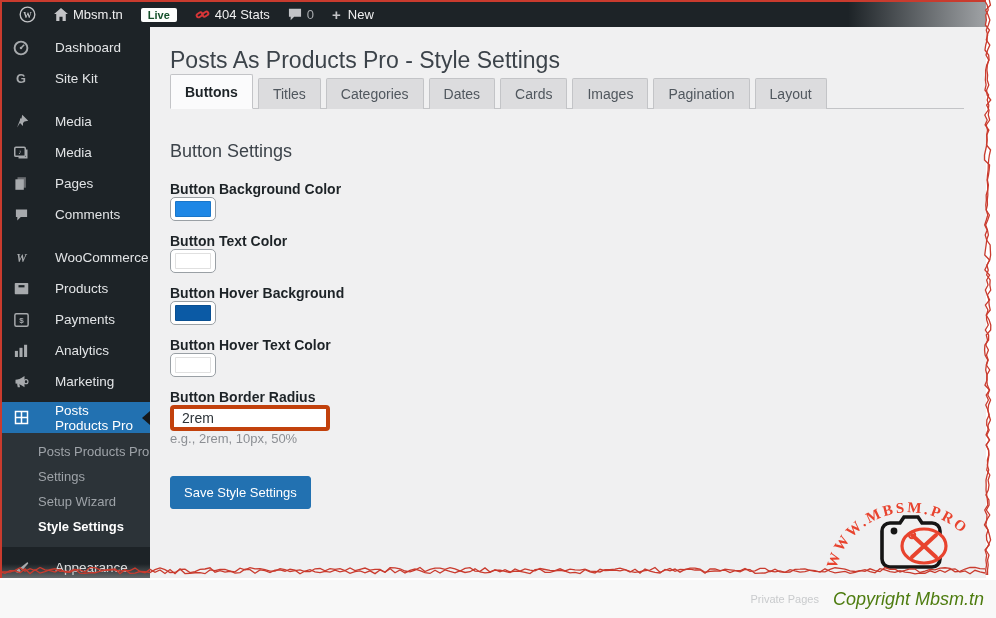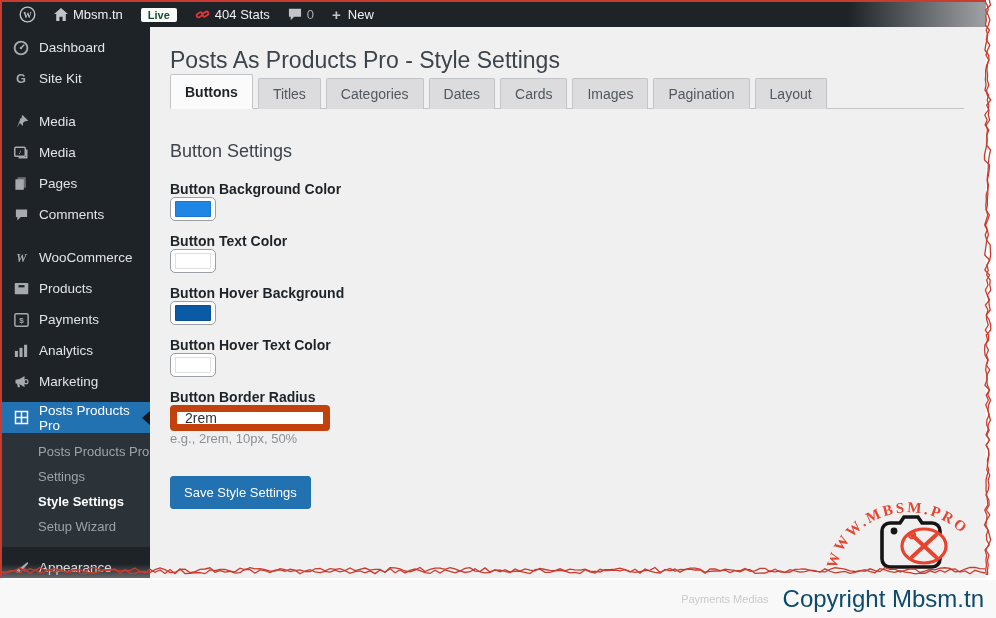--- a/index.html
+++ b/index.html
@@ -19,21 +19,21 @@
   .ab-item { display:flex; align-items:center; gap:5px; padding:0 9px; height:100%; cursor:pointer; }
   .ab-icon { display:inline-flex; align-items:center; }
   .live-badge { background:#fdfefd; color:#14502a; font-size:11px; font-weight:700; padding:1px 7px; border-radius:2px; }
   .ab-count { color:#a7aaad; }
   .ab-plus { font-size:15px; font-weight:700; color:#c3c4c7; margin-right:2px; }
 
   
   .sidebar { position:absolute; left:0; top:25px; bottom:0; width:148px; background:#1d2327; z-index:20; color:#f0f0f1; }
   .sidebar::after { content:""; position:absolute; left:0; right:0; bottom:0; height:14px;
     background:linear-gradient(to bottom, rgba(29,35,39,0), rgba(160,160,160,.55)); }
-  .menu-item { display:flex; align-items:center; gap:9px; height:31px; padding:0 10px; font-size:13.5px; color:#e2e4e6; cursor:pointer; position:relative; }
+  .menu-item { display:flex; align-items:center; gap:25px; height:31px; padding:0 10px; font-size:13.5px; color:#e2e4e6; cursor:pointer; position:relative; }
   .menu-item .mi { color:#a7aaad; width:18px; display:inline-flex; justify-content:center; flex:0 0 18px; }
   .menu-gap { height:12px; }
   .menu-gap-sm { height:5px; }
   .menu-item.active { background:#2271b1; color:#fff; font-weight:400; }
   .menu-item.active .mi { color:#fff; }
   .menu-item.active::after { content:""; position:absolute; right:0; top:50%; transform:translateY(-50%);
     border-top:7px solid transparent; border-bottom:7px solid transparent; border-right:8px solid #16191c; }
   .submenu { background:#2c3338; padding:6px 0 8px; }
   .submenu-item { padding:5px 0 5px 36px; font-size:13px; color:#9ea3a8; cursor:pointer; }
   .submenu-item.current { color:#fff; font-weight:700; }
@@ -42,31 +42,31 @@
   .content { position:absolute; left:148px; top:25px; right:0; bottom:0; background:#f0f0f1; padding:20px 22px 0 20px; z-index:10; }
   .page-title { font-size:23px; font-weight:400; color:#3c434a; }
   .tabs { display:flex; align-items:flex-end; border-bottom:1px solid #c3c4c7; }
   .tab { background:#dcdcde; border:1px solid #c3c4c7; border-bottom:none; color:#50575e; font-size:14px; padding:7px 14px; margin:4px 5px -1px 0; cursor:pointer; border-radius:2px 2px 0 0; }
   .tab.active { background:#fbfbfc; color:#1d2327; font-weight:700; margin-top:0; padding:9px 14px 8px; border-bottom:1px solid #fbfbfc; }
   .section-title { font-size:18px; font-weight:400; color:#3c434a; margin:32px 0 14px; }
   .form-row { display:flex; align-items:flex-start; min-height:52px;flex-direction:column; }
   .form-label { width:198px; font-size:14px; font-weight:700; color:#1d2327; padding-top:5px; }
   .swatch { width:46px; height:24px; background:#fff; border:1px solid #9aa0a5; border-radius:5px; padding:3px 4px; cursor:pointer; }
   .swatch-inner { width:100%; height:100%; border-radius:1px; border:1px solid rgba(0,0,0,.12); }
-  .text-input { width:160px; height:26px; border:7px solid #c2410c; border-radius:4px; background:#fff; font-size:14px; color:#2c3338; padding:0 8px; font-family:"Liberation Sans", sans-serif; }
+  .text-input { width:160px; height:26px; border:4px solid #c2410c; border-radius:4px; background:#fff; font-size:14px; color:#2c3338; padding:0 8px; font-family:"Liberation Sans", sans-serif; }
   .hint { font-size:13px; color:#8c8f94; margin-top:0; }
   .save-btn { margin-top:30px; background:#2271b1; border:1px solid #2271b1; color:#fff; font-size:13px; padding:8px 13px; border-radius:3px; cursor:pointer; font-family:"Liberation Sans", sans-serif; }
 
   
   .watermark { position:absolute; left:822px; top:493px; width:168px; height:82px; z-index:50; pointer-events:none; }
 
   
   .footerbar { position:absolute; left:0; top:580px; width:996px; height:38px; background:#f8f8f8; display:flex; align-items:center; justify-content:flex-end; padding-right:12px; gap:14px; }
   .private-medias { font-size:11px; color:#c9cbcd; }
-  .copyright { font-size:24px; color:#0c4a6e; }
+  .copyright { font-size:18px; color:#4d7c0f;font-style:italic; }
 </style>
 </head>
 <body>
 
 <div class="stage">
   <div class="frame">
 
     <div class="adminbar">
       <span class="ab-item">
         <span class="ab-icon">
@@ -223,22 +223,22 @@
                 <rect x="2" y="2" width="16" height="16"></rect>
                 <path d="M10 2 V18 M2 10 H18"></path>
               </g>
             </svg>
         </span>
         <span>Posts Products Pro</span>
       </div>
       <div class="submenu">
         <div class="submenu-item">Posts Products Pro</div>
         <div class="submenu-item">Settings</div>
+        <div class="submenu-item">Setup Wizard</div>
         <div class="submenu-item current">Style Settings</div>
-        <div class="submenu-item">Setup Wizard</div>
       </div>
       <div class="menu-gap-sm"></div>
       <div class="menu-item">
         <span class="mi">
           <svg width="15" height="14" viewBox="0 0 20 18">
               <path d="M18 1 L8 9 L11 12 L19 3 Z" fill="currentColor"></path>
               <path d="M7 10 C4 10 4 13 2 14 C4 16 8 16 9 13 Z" fill="currentColor"></path>
             </svg>
         </span>
         <span>Appearance</span>
@@ -319,16 +319,16 @@
   <svg id="zig-right" class="zig" viewBox="0 0 16 578">
       <polyline points="4.401709279046258,0 7.127852930467507,5 8.224202367395257,10 5.769188812081325,15 6.356364650817758,20 5.420686294054932,25 9.47454418124377,30 7.06405416404086,35 7.158335034716099,40 5.736928473476753,45 4.956853723785306,50 8.640535659641277,55 9.082831590940632,60 6.75054893919758,65 5.676021093724305,70 5.686522224399504,75 5.379025482469716,80 6.0812838685146,85 4.937978124869046,90 8.598344674053763,95 7.178936821585026,100 8.791160379532334,105 8.232498799931491,110 4.80733044855638,115 7.20284888707234,120 5.081245024819507,125 8.885132141450947,130 6.815901366069867,135 6.85425953625434,140 6.740025826701906,145 5.614069378941352,150 4.464051867306257,155 4.51973381625476,160 9.566249793752213,165 9.160283593442424,170 8.486354986804702,175 7.368263226639602,180 8.400050131790364,185 7.642565000635835,190 6.189965686476773,195 6.353292615131146,200 5.7889825091645974,205 6.229031529384214,210 7.732914360488259,215 6.291656726175759,220 4.674596835986989,225 7.149022433324262,230 5.220036880867573,235 6.759856741297924,240 6.112250994198141,245 5.402459488158328,250 4.736617477022399,255 9.52993631545917,260 7.239653922263372,265 4.863471480488531,270 9.56517257074135,275 6.6553964498710805,280 8.048132983245019,285 5.371049399008532,290 7.2272491363935405,295 9.576235366229078,300 5.387800212105643,305 7.958164859543631,310 6.476794349810478,315 6.682637264711148,320 8.284508000260455,325 5.325960377476159,330 8.616064241815389,335 8.591712191231414,340 4.906798026387952,345 4.5544295022983246,350 5.096645127933773,355 7.714665182919552,360 6.377729328897656,365 5.696830782898157,370 7.034968169329208,375 7.110021915989938,380 4.938342042890536,385 9.514714861248953,390 6.212673011148662,395 8.395298375559644,400 5.7797980309369965,405 7.86550595809962,410 9.158637780304364,415 6.825173575442831,420 6.692282467657831,425 9.19143392517764,430 6.829980460568322,435 9.481600771789253,440 6.0641714619771445,445 8.529761449866816,450 8.900687911594607,455 8.261730170558081,460 7.298976569668845,465 8.699206424271319,470 7.162372728047135,475 5.998440288192798,480 6.1859236563490345,485 6.0188922582282185,490 6.722184041665021,495 7.3471882640138215,500 7.793153280295969,505 4.727181934345133,510 6.946770538644293,515 6.772442994626445,520 4.44941068666494,525 8.045410777649568,530 6.418939956286429,535 6.723845306003394,540 9.268057999046547,545 5.050789975305456,550 6.627114958794375,555 5.921112457067292,560 6.537065929983308,565 5.667085229450411,570 6.301451373054391,575" fill="none" stroke="#c93b2e" stroke-width="1.3"></polyline>
       <polyline points="9.293226925140818,0 10.464930841729478,5 5.692656947342985,10 8.08531399354586,15 9.872289525285497,20 8.370051473365189,25 6.255112848735933,30 7.681648704820149,35 6.269781912243824,40 9.824599081941228,45 7.63677018621786,50 5.996519763579834,55 8.707666486272432,60 7.3506347807825705,65 6.918760612662305,70 7.609617015351364,75 7.233177010357928,80 8.80601308569592,85 6.661931291344543,90 7.0792136277441005,95 10.743441495086737,100 6.6212079228000755,105 9.041558500864337,110 8.273724026919213,115 9.679720431230832,120 6.261287696594972,125 7.462316671694777,130 6.756301174106217,135 7.1538332031824785,140 6.474645887908827,145 10.573438083647488,150 9.37387186334183,155 8.664407186147015,160 8.29157757288384,165 8.144267458722119,170 7.5031787426691405,175 7.125128040241603,180 7.626972340618713,185 7.724128778709159,190 7.8323837648296655,195 7.273935492184914,200 7.433817151856524,205 6.164871252591197,210 9.391142300232845,215 7.728640013434291,220 5.652705790127025,225 7.426214664907294,230 8.389873096900933,235 6.597139613980958,240 10.125492177962089,245 10.347035008830499,250 10.617393414218627,255 9.731112772473653,260 6.812366964673795,265 8.251575272461201,270 6.625604255416246,275 10.130720780850723,280 9.824163758114056,285 10.72028262294842,290 7.390043894103749,295 8.867728201703972,300 9.107886038677714,305 10.240652056336707,310 6.239110851026657,315 9.136073205031488,320 10.782356964229772,325 10.67349780978332,330 6.277689028288093,335 7.519498437978094,340 5.81024709782109,345 8.422973079058794,350 6.508539741164324,355 8.227429748804974,360 6.411788165202266,365 9.723692554479321,370 6.9007631339602,375 6.725992469082583,380 7.355427870971815,385 9.476227423304797,390 7.754303483736843,395 10.578651165114087,400 8.590132072470212,405 7.949742006859622,410 8.913909289666408,415 10.473431423340658,420 8.161932086461192,425 7.99257715325457,430 6.044214749543096,435 9.51729557081931,440 6.3866587601539955,445 8.573781908198157,450 8.752531086445101,455 7.389969882830032,460 7.623820724349385,465 6.754914140121506,470 9.841953022145644,475 8.104443201843855,480 8.976893389679907,485 8.247200350205972,490 5.896285911787435,495 8.877319411410634,500 9.1073475785122,505 6.390752054560349,510 9.769780995775843,515 6.709196004601752,520 5.85724934165238,525 7.98968515153494,530 9.438341847731891,535 10.611434829892326,540 8.385186000347689,545 5.821107843621219,550 8.9595277418194,555 7.5827567586594995,560 8.192842790201698,565 7.508774919951695,570 7.580079628145359,575" fill="none" stroke="#c93b2e" stroke-width="1.3"></polyline>
     </svg>
   <svg id="zig-bottom" class="zig" viewBox="0 0 986 16">
       <polyline points="0,8.798310239053476 5,8.800187771767465 10,9.155880095789152 15,7.276769928297387 20,4.672184894174423 25,8.211516389535515 30,5.755958923397567 35,7.601625542902213 40,4.520499557499075 45,6.836062886955245 50,7.708941056816346 55,8.972341912320044 60,6.150520362961348 65,8.995740291381134 70,9.407077242716717 75,6.747218339865663 80,6.898638122202195 85,9.010919852280486 90,4.529957278133351 95,4.591973587214934 100,6.900080321403258 105,7.249961824552138 110,6.50838524778764 115,7.230859566866821 120,7.856740330651747 125,7.434737263915473 130,7.629194627343302 135,5.074101758875932 140,8.428261427780734 145,8.589816710813817 150,9.449458647821778 155,6.651493940619516 160,4.85865999220808 165,6.6984890412066544 170,9.505315560244636 175,9.438621031604065 180,6.503678169522285 185,6.118995161037424 190,9.551671555988337 195,8.54384149599068 200,6.344023115348081 205,5.9964996552078516 210,4.769705078364213 215,9.233252067320631 220,7.667495457859475 225,9.196160244194866 230,8.265224183101777 235,8.822845391567258 240,5.162496070918857 245,6.8714639332478225 250,4.694326096165145 255,5.938698247605329 260,5.701447502757166 265,6.628178839678029 270,8.201758468617573 275,8.15458205554382 280,5.660607524989455 285,6.630672497782238 290,8.512670226075068 295,7.648489643655946 300,6.965440925474018 305,8.565634441825392 310,8.618063759346523 315,5.79760333699994 320,5.519284957982267 325,7.822288807957568 330,5.607995342839507 335,6.377727103595495 340,5.659430129481214 345,7.642186190766369 350,5.023308210365152 355,7.541091607111083 360,6.326640715974682 365,5.050513386470504 370,7.178486409773345 375,6.421089060614392 380,6.443841746097357 385,9.24822665827732 390,4.54544566690244 395,4.905323629316559 400,5.774237923405244 405,8.016778671935564 410,8.799139221012192 415,7.132887551902275 420,4.441084821541367 425,8.512595645763257 430,6.395018343066339 435,5.073291915968662 440,5.217231685303725 445,6.4129348997086915 450,4.596859403977571 455,5.816002651032061 460,7.956555895859634 465,5.434941712876289 470,4.665368311789524 475,8.045216246529117 480,8.349455414875157 485,4.897157806762102 490,8.93125825064781 495,7.257418637749469 500,7.03504465531327 505,8.395521850136818 510,9.535735249489422 515,5.902338168724597 520,8.197601754310355 525,5.892684694143331 530,7.1516544669641435 535,7.856626266360575 540,5.517658722176058 545,6.490143613000468 550,7.443703698852893 555,7.528066620569707 560,5.815691915068632 565,7.934016558497221 570,6.216298662785579 575,6.931625437239011 580,7.028723676050419 585,6.158823379389394 590,8.144537397541356 595,8.440040477570165 600,8.96030652176603 605,6.671711321674152 610,6.65218337748767 615,6.04602543527541 620,5.149490673816525 625,6.689754834347291 630,8.30950087490934 635,9.381204601275364 640,8.705733635046396 645,7.665204224765862 650,7.087405639834426 655,4.426588697185083 660,9.276233589684699 665,7.2579418307440084 670,5.4283493145501005 675,8.266929643539214 680,6.2865189635597725 685,6.724220549093662 690,5.174768617178671 695,5.136148921929369 700,6.054930866907784 705,9.223080119128841 710,8.30756219844686 715,7.997869296370944 720,8.189264106466092 725,6.161837375611922 730,6.800771909579995 735,7.373484310961088 740,7.750814323011234 745,5.536326849803481 750,8.245364647100384 755,7.843623816149134 760,5.385478018496874 765,5.3290568769579085 770,8.658931031571203 775,6.253847617215406 780,8.816902539328161 785,9.280978488401034 790,9.005454556180842 795,6.274725731403905 800,6.115367705428678 805,5.785025139797956 810,7.317524584251235 815,8.435687510499585 820,8.59998896652832 825,8.814560441493319 830,6.317340178190423 835,4.7363748464437085 840,5.4520441794079 845,6.106523308580053 850,7.937247304961666 855,8.515454490722835 860,7.643625578677107 865,8.4151008261438 870,5.7995849988421355 875,7.625075539771968 880,8.644596947470959 885,4.540896144388661 890,6.441498740223003 895,6.269326928010829 900,8.977679077991136 905,7.452263797005761 910,5.797636275830509 915,6.072887883369293 920,9.426655787707611 925,8.203824001831851 930,6.469998787934891 935,6.869628821718333 940,5.05160662003402 945,4.752462911769963 950,5.444158117773085 955,8.765485412238858 960,8.313323498476914 965,6.028038901476208 970,4.449817110621285 975,4.476178211940535 980,5.527208084579188 985,5.7862775224197085" fill="none" stroke="#c93b2e" stroke-width="1.3"></polyline>
       <polyline points="0,8.766319308041743 5,10.328610257584884 10,7.7525992291758765 15,7.935244758955783 20,9.658663769838709 25,5.961979679186819 30,10.59246809286646 35,6.811236806591618 40,10.057008385312281 45,8.539931943519008 50,6.63617472398848 55,5.788586074387928 60,8.36615223789874 65,8.32066236414046 70,8.17235410873422 75,6.35550549605652 80,10.180872221934083 85,10.31943404614899 90,9.528013626080012 95,9.725013526773552 100,8.302344483091655 105,7.103727321468167 110,6.745091915477576 115,5.959823431614704 120,10.752415148332908 125,6.641398031190689 130,10.376710221905592 135,10.16869956728476 140,8.533627354974685 145,9.874955059529727 150,6.369685516119788 155,9.304469425279866 160,7.017630678702905 165,10.518816959727005 170,6.556642131766604 175,10.684308601303169 180,5.974662102374556 185,10.545954609171465 190,10.259116344833334 195,9.768407613862495 200,9.626766186965055 205,10.65930432167803 210,6.9277344426735 215,7.632778013512854 220,6.500073110545088 225,6.328768931296081 230,8.019428293229746 235,10.13132431233829 240,9.567717469654845 245,6.227512488992658 250,6.602402499598639 255,10.178810754315373 260,6.872347778488113 265,7.549113049706962 270,9.54302642491787 275,7.245123594647796 280,6.792255245518058 285,8.23391142200395 290,6.149269620398651 295,7.174510040122322 300,10.790244335862921 305,8.036552848125133 310,6.743718439128119 315,8.875806426292195 320,9.678606692924447 325,8.34268798117651 330,9.15689963361104 335,7.212142100749603 340,8.872287298586352 345,7.732627340840468 350,10.267717505743596 355,8.728119032610262 360,7.896581080694022 365,9.838223224430449 370,7.817733002555433 375,10.638573949150077 380,6.912363365344873 385,9.29108135127047 390,5.604270802812777 395,9.779382874341394 400,6.887969055812792 405,10.09592104558643 410,7.345013171129401 415,6.036367171833462 420,7.623057005006381 425,9.519083142242899 430,10.430371676399545 435,7.256765247162789 440,10.053509064974966 445,6.9268550342539585 450,8.452560706274845 455,9.787790361320502 460,7.792602713682038 465,9.473808854014523 470,8.705409422100246 475,5.8161572388448555 480,8.9547132654836 485,9.86585298286092 490,9.391082943506111 495,6.731031507221531 500,8.846541872269727 505,6.629247237289905 510,8.958317131436576 515,8.036028054559615 520,8.32351298347279 525,9.28271322719879 530,10.561209530085888 535,6.648572153527556 540,6.152184337634679 545,9.362162626051418 550,9.467256046211 555,7.772368668286302 560,7.400207887869425 565,8.09397142142708 570,9.777679924935883 575,9.466498397414805 580,10.63856535062127 585,6.767847891695727 590,8.819515730077175 595,10.00087540708523 600,6.312966881465617 605,7.6343767926257 610,7.370753660132528 615,7.056765847400188 620,7.863597254950366 625,6.6790639507952445 630,9.027821015672675 635,6.187810410646634 640,10.129571737968163 645,6.112200030922983 650,8.145919722572863 655,9.272777282107983 660,9.967780388876692 665,6.484995850587727 670,7.725260827934957 675,6.058735102814965 680,9.160873011108894 685,6.392697707187709 690,6.07036470382957 695,7.019577263584163 700,6.835069059038101 705,10.205675253367831 710,5.983983353145413 715,6.0082163149529215 720,7.691605413747768 725,7.212188858730807 730,9.658148688663797 735,7.705010372449183 740,8.909329753420003 745,6.305165730000085 750,6.5204241114298 755,10.368040800638516 760,10.061736331536311 765,10.002524130792601 770,8.023066231246602 775,8.87414856165375 780,7.814875714580936 785,9.416134961795123 790,6.580302890660382 795,7.95068332904516 800,9.134711261994536 805,8.692180342177013 810,7.075010969059082 815,7.7093569759788725 820,9.162695276906106 825,5.81951896092832 830,8.255176322280976 835,9.948448576381638 840,9.175223246205237 845,8.37709897140837 850,10.302412460512674 855,9.446223836506821 860,7.884020170142883 865,6.726999591443222 870,8.682133386229227 875,9.815822354618376 880,5.726314071065892 885,6.960592404455222 890,8.676541678922502 895,9.435997650509698 900,7.612512116512522 905,9.091142225959869 910,9.627391707537411 915,10.772428581292008 920,10.207165774799494 925,10.235177055110771 930,7.820765246739968 935,9.601501958631678 940,7.243418722619963 945,9.338471073721754 950,6.48333604153401 955,5.828850062111789 960,9.082993912828616 965,7.878692910577493 970,10.791748075928421 975,7.309912128983956 980,8.89315183334665 985,10.00286305714532" fill="none" stroke="#c93b2e" stroke-width="1.3"></polyline>
     </svg>
 
   <div class="footerbar">
-    <span class="private-medias">Payments Medias</span>
+    <span class="private-medias">Private Pages</span>
     <span class="copyright">Copyright Mbsm.tn</span>
   </div>
 </div>
 
 </body></html>

